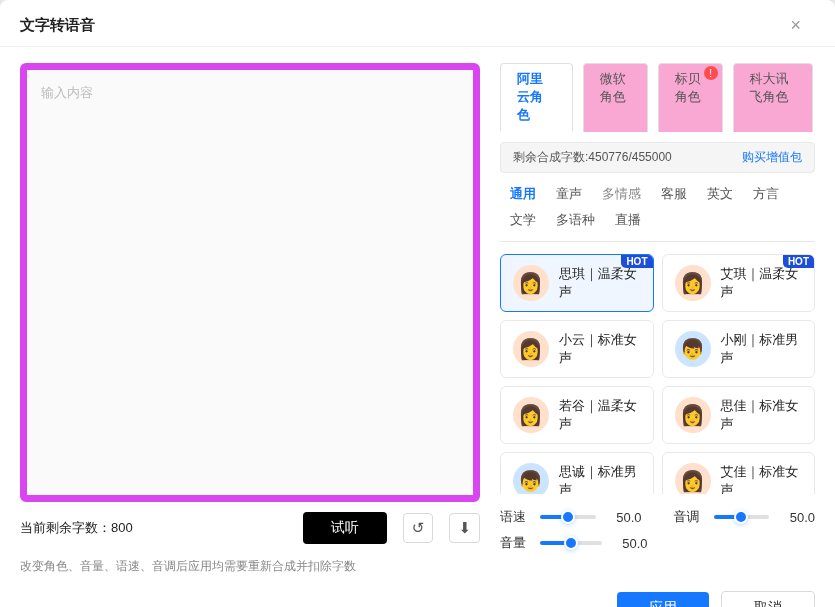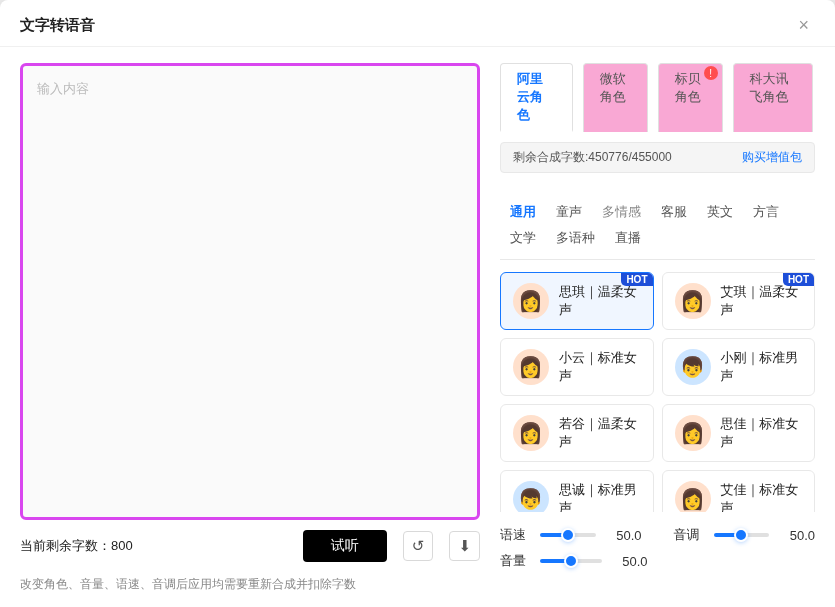--- a/index.html
+++ b/index.html
@@ -19,21 +19,21 @@
       min-height: 607px;
       box-shadow: 0 4px 24px rgba(0,0,0,0.18);
       display: flex;
       flex-direction: column;
       position: relative;
     }
     .dialog-header {
       display: flex;
       align-items: center;
       justify-content: space-between;
-      padding: 14px 20px 10px 20px;
+      padding: 14px 28px 10px 20px;
       border-bottom: 1px solid #f0f0f0;
     }
     .dialog-title {
       font-size: 15px;
       font-weight: 600;
       color: #222;
     }
     .close-btn {
       cursor: pointer;
       color: #999;
@@ -49,21 +49,21 @@
       padding: 16px 20px 0 20px;
       gap: 20px;
     }
     
     .left-panel {
       flex: 0 0 460px;
       display: flex;
       flex-direction: column;
     }
     .text-area-wrapper {
-      border: 3px solid #d946ef;
+      border: 7px solid #d946ef;
       border-radius: 6px;
       flex: 1;
       min-height: 400px;
       position: relative;
       background: #fafafa;
     }
     .text-area-placeholder {
       position: absolute;
       top: 14px;
       left: 14px;
@@ -170,21 +170,21 @@
       justify-content: center;
     }
     .quota-bar {
       background: #f5f5f5;
       border: 1px solid #e8e8e8;
       border-radius: 4px;
       padding: 6px 12px;
       display: flex;
       align-items: flex-end;
       justify-content: space-between;
-      margin-bottom: 26px;
+      margin-bottom: 8px;
     }
     .quota-text { color: #555; font-size: 12px; }
     .quota-link { color: #1677ff; font-size: 12px; cursor: pointer; font-weight: 500; }
     .tabs-category {
       display: flex;
       gap: 0;
       flex-wrap: wrap;
       margin-bottom: 12px;
       border-bottom: 1px solid #e8e8e8;
       padding-bottom: 8px;

